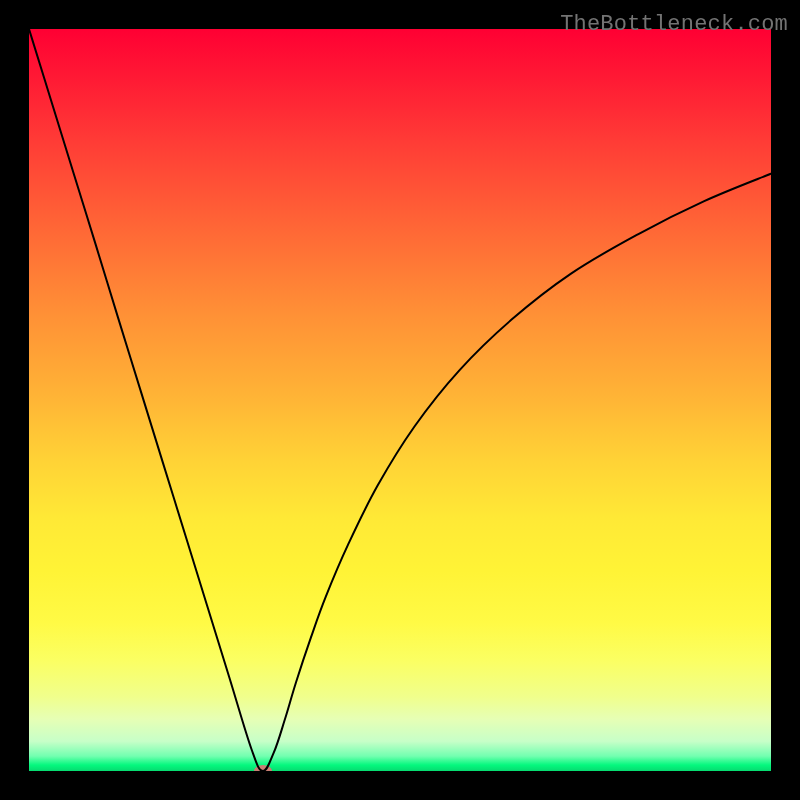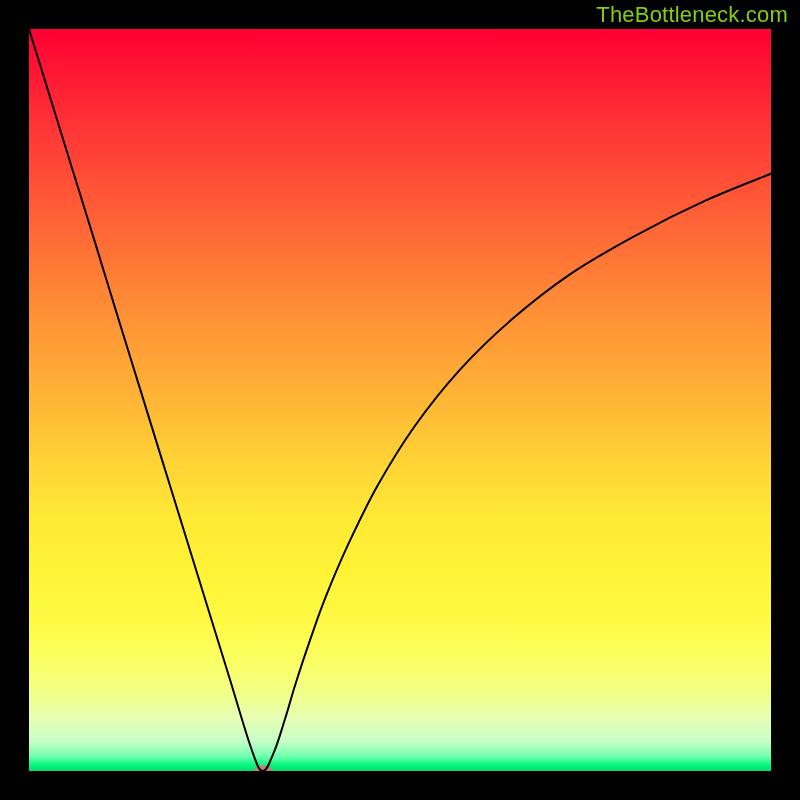--- a/index.html
+++ b/index.html
@@ -53,25 +53,25 @@
   .marker {
     position: absolute;
     width: 18px;
     height: 12px;
     border-radius: 50%;
     background: #c97f74;
     transform: translate(-50%, -50%);
   }
   .watermark {
     position: absolute;
-    top: 2px;
+    top: 12px;
     right: 12px;
-    font-family: Liberation Sans, sans-serif;
+    font-family: Liberation Mono, monospace;
     font-size: 22px;
-    color: #84cc16;
+    color: #737373;
     letter-spacing: 0.2px;
   }
   svg.curve {
     position: absolute;
     inset: 0;
     width: 742px;
     height: 742px;
   }
 </style>
 </head>

